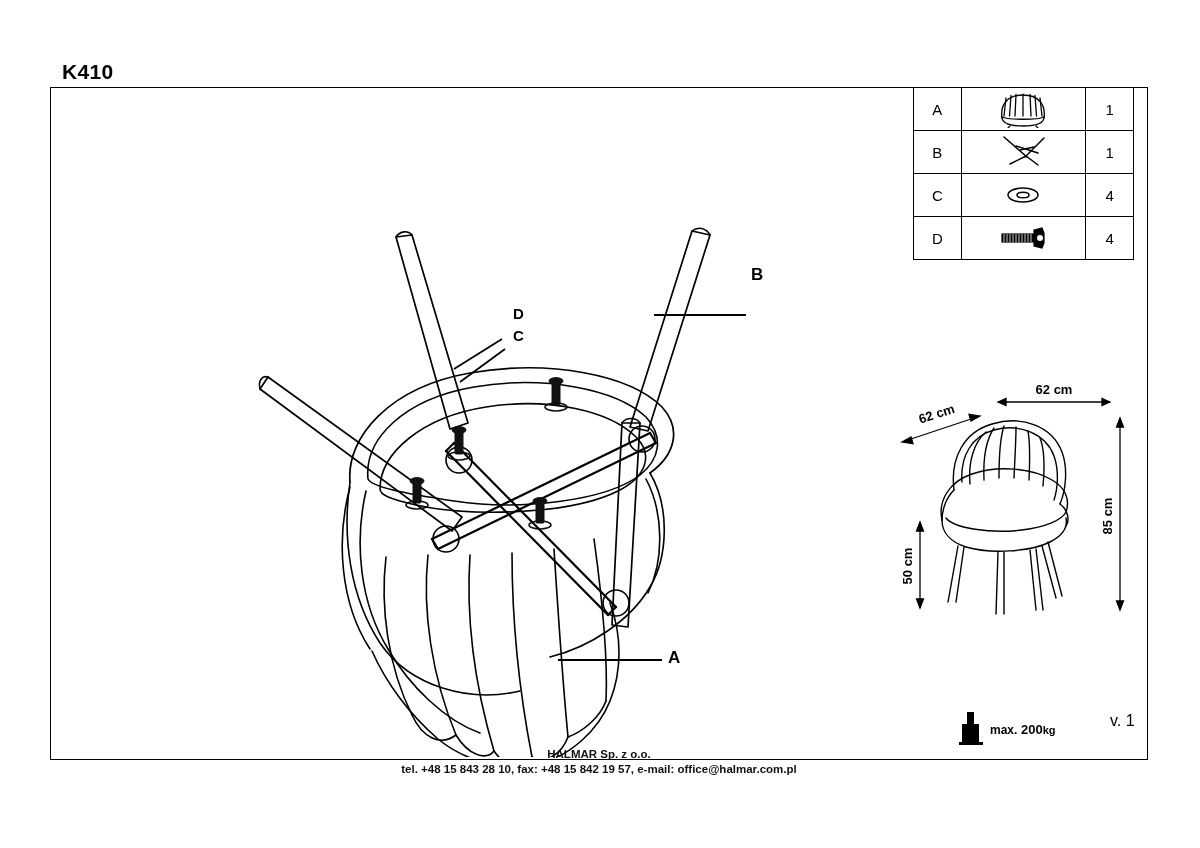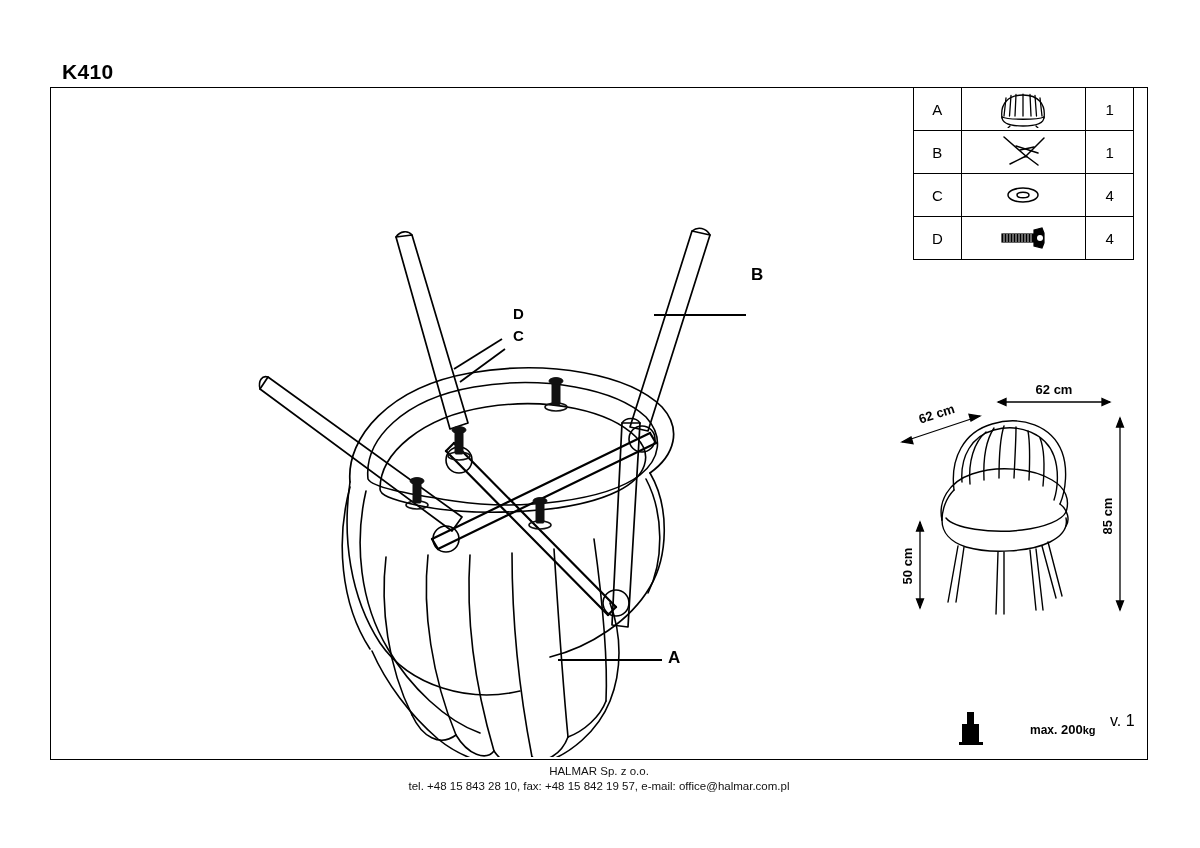--- a/index.html
+++ b/index.html
@@ -59,26 +59,26 @@
   }
   .parts-table td.letter { width: 48px; font-size: 15px; }
   .parts-table td.icon   { width: 125px; padding: 0; }
   .parts-table td.qty    { width: 48px; font-size: 15px; }
   .parts-table td.icon svg { display: block; margin: 0 auto; }
 
   
   .footer {
     position: absolute;
     left: 50px;
-    top: 764px;
+    top: 747px;
     width: 1098px;
     text-align: center;
     font-size: 11.5px;
     line-height: 15px;
-    font-weight: normal;
+    font-weight: bold;
     color: #111;
   }
   .footer div { white-space: nowrap; }
 
   
   .version {
     position: absolute;
     left: 1110px;
     top: 712px;
     font-size: 16px;
@@ -99,21 +99,21 @@
   
   .weight-note {
     position: absolute;
     left: 990px;
     top: 722px;
     font-size: 13px;
     font-weight: bold;
     white-space: nowrap;
   }
   .weight-note .unit { font-size: 11px; font-weight: bold; margin-top: 24px; }
-  .weight-note .maxlbl { font-weight: bold; font-size: 12px; margin-left: 40px; }
+  .weight-note .maxlbl { font-weight: bold; font-size: 12px; }
 
   
   .callout {
     position: absolute;
     font-size: 17px;
     font-weight: bold;
   }
   #callout-b { left: 751px; top: 265px; }
   #callout-a { left: 668px; top: 648px; }
   #callout-d { left: 513px; top: 305px; font-size: 15px; }

